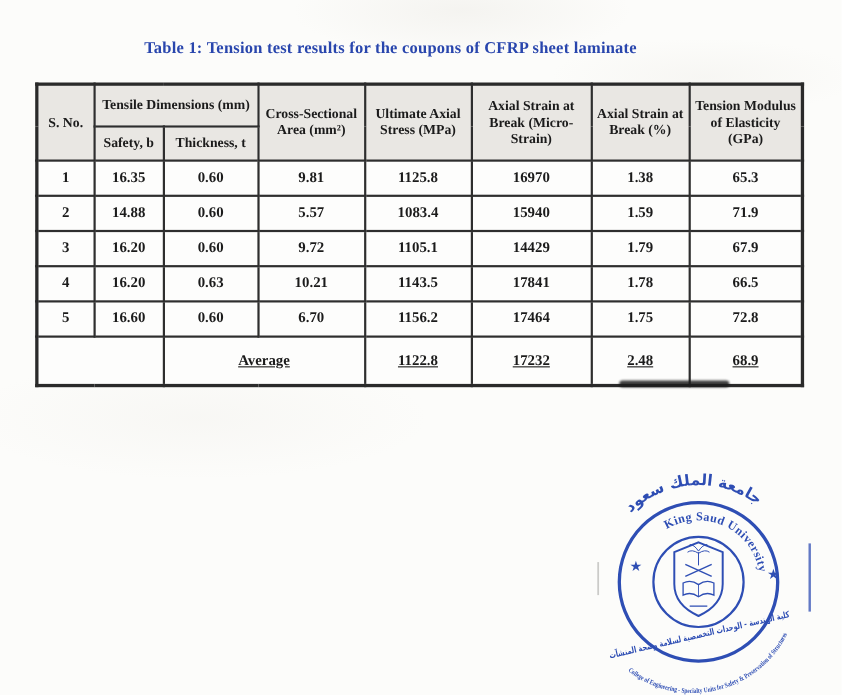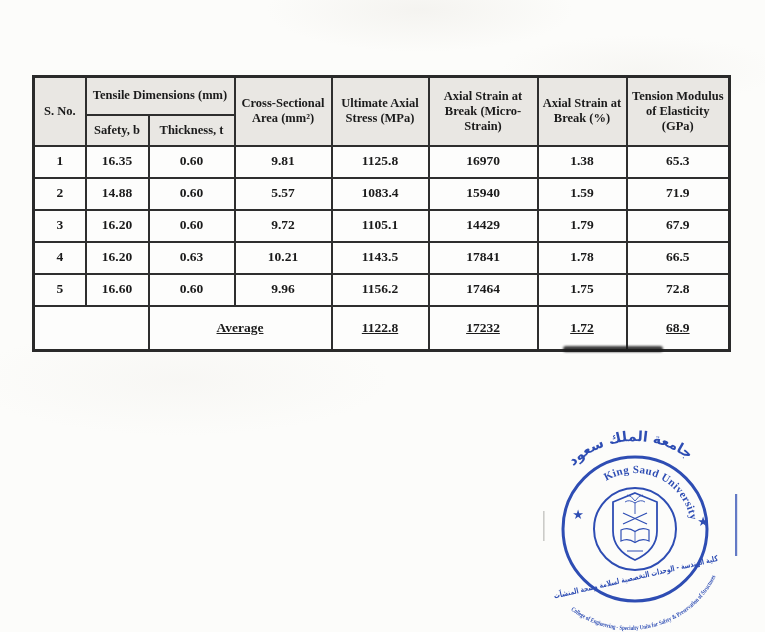--- a/index.html
+++ b/index.html
@@ -49,20 +49,21 @@
   .seal-stroke{fill:none;stroke:#1d3fae;}
   .seal-fill{fill:#1d3fae;}
   .seal-text{fill:#1d3fae;font-family:"Liberation Serif",serif;font-weight:bold;}
   .seal-text-ar{fill:#1d3fae;font-family:"DejaVu Sans",sans-serif;font-weight:bold;}
 </style>
 </head>
 <body>
 
 <div class="page">
 
+  <div class="doc-title">Table 1: Tension test results for the coupons of CFRP sheet laminate</div>
 
   <table class="results">
     <colgroup>
       <col style="width:52px">
         <col style="width:63px">
         <col style="width:86px">
         <col style="width:97px">
       <col style="width:97px">
         <col style="width:109px">
         <col style="width:89px">
@@ -120,33 +121,33 @@
       <td>10.21</td>
       <td>1143.5</td>
       <td>17841</td>
       <td>1.78</td>
       <td>66.5</td>
     </tr>
     <tr class="data">
       <td>5</td>
       <td>16.60</td>
       <td>0.60</td>
-      <td>9.96</td>
+      <td>6.70</td>
       <td>1156.2</td>
       <td>17464</td>
       <td>1.75</td>
       <td>72.8</td>
     </tr>
 
     <tr class="avg">
       <td colspan="2" class="blank"></td>
       <td colspan="2">Average</td>
       <td>1122.8</td>
       <td>17232</td>
-      <td>1.72</td>
+      <td>2.48</td>
       <td>68.9</td>
     </tr>
   </tbody>
     </table>
 
   <div class="smudge"></div>
 
   <svg class="seal-wrap" viewBox="530 425 215 207" opacity="0.92">
     <defs>
       <path id="arcTopAr" d="M 552 500 A 88 88 0 0 1 714 490"></path>

